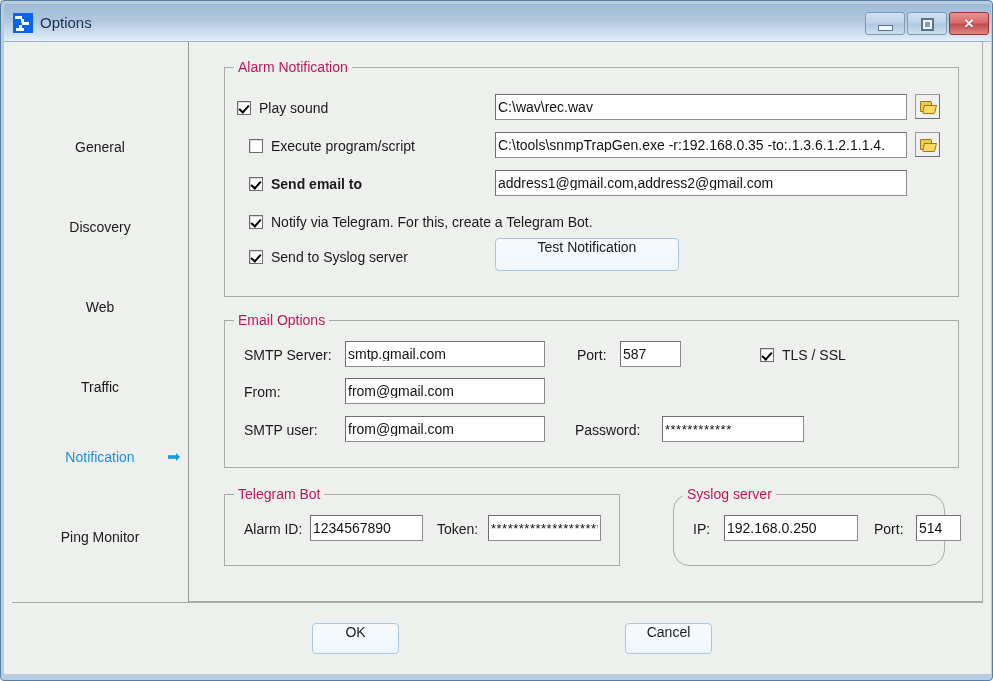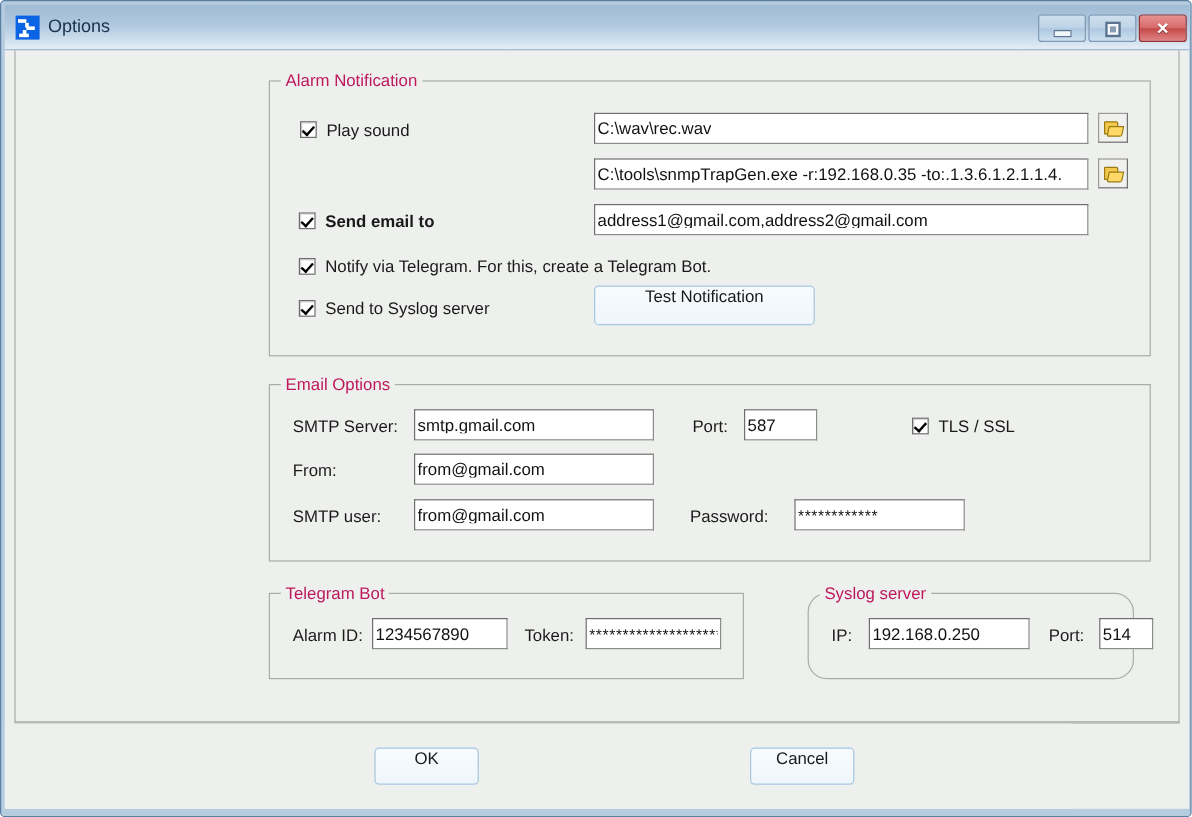--- a/index.html
+++ b/index.html
@@ -320,40 +320,65 @@
     </div>
     <div class="winbtn" id="btn-close">
       <span class="x">×</span>
     </div>
   </div>
 
   <div id="client">
 
     <div id="panel-border"></div>
 
+    <div id="sidebar">
+      <div class="nav-item" style="top:93px;">
+        <span>General</span>
+      </div>
+      <div class="nav-item" style="top:173px;">
+        <span>Discovery</span>
+      </div>
+      <div class="nav-item" style="top:253px;">
+        <span>Web</span>
+      </div>
+      <div class="nav-item" style="top:333px;">
+        <span>Traffic</span>
+      </div>
+      <div class="nav-item active" style="top:403px;">
+        <span>Notification</span>
+        <span class="nav-arrow">➡</span>
+      </div>
+      <div class="nav-item" style="top:483px;">
+        <span>Ping Monitor</span>
+      </div>
+    </div>
 
     <div id="content">
 
       <div class="group" style="left:35px; top:25px; width:735px; height:230px;">
         <div class="legend">Alarm Notification</div>
 
-        <div class="cbrow" style="left:25px; top:31px;text-align:right;">
+        <div class="cbrow" style="left:12px; top:31px;text-align:right;">
           <span class="cbox checked"></span>
           <span class="cblabel">Play sound</span>
         </div>
         <div class="tbox" style="left:270px; top:26px; width:412px; height:26px;">
           <span>C:\wav\rec.wav</span>
         </div>
         <div class="browse" style="left:690px; top:26px;">
           <span class="folder">
               <i class="back"></i>
               <i class="front"></i>
             </span>
         </div>
 
+        <div class="cbrow" style="left:24px; top:69px;">
+          <span class="cbox"></span>
+          <span class="cblabel">Execute program/script</span>
+        </div>
         <div class="tbox" style="left:270px; top:64px; width:412px; height:26px;">
           <span>C:\tools\snmpTrapGen.exe -r:192.168.0.35 -to:.1.3.6.1.2.1.1.4.</span>
         </div>
         <div class="browse" style="left:690px; top:64px;">
           <span class="folder">
               <i class="back"></i>
               <i class="front"></i>
             </span>
         </div>
 

